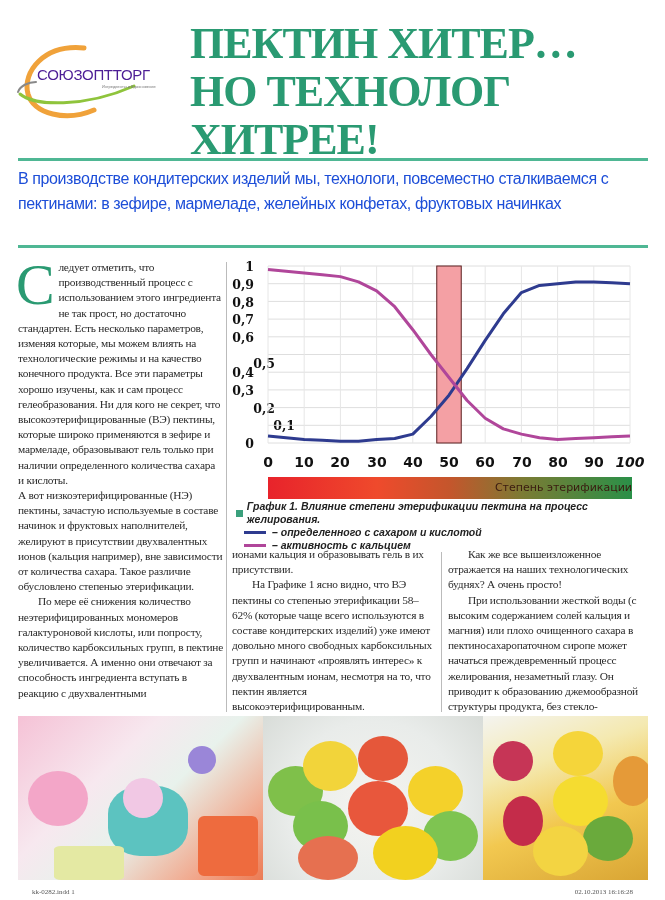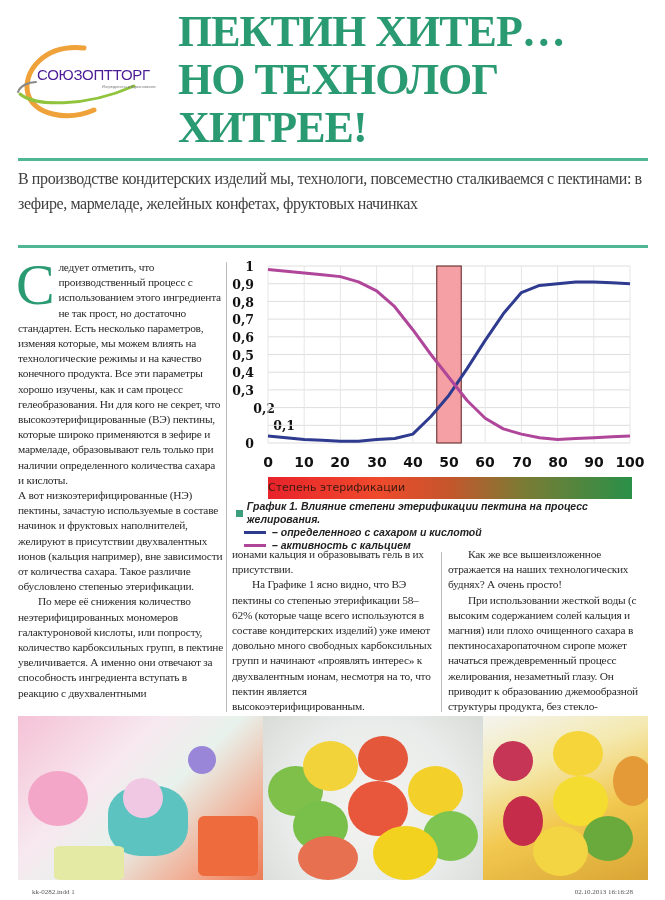--- a/index.html
+++ b/index.html
@@ -2,44 +2,44 @@
 <html><head>
 <meta charset="utf-8">
 <style>
   html, body { margin: 0; padding: 0; background: #ffffff; }
   body { width: 665px; height: 900px; position: relative; overflow: hidden; font-family: "Liberation Serif", serif; color: #222; }
 
   .logo { position: absolute; left: 14px; top: 42px; width: 170px; height: 80px; }
   .logo-text { position: absolute; left: 23px; top: 24px; font-family: "Liberation Sans", sans-serif; font-size: 15px; color: #4c1d95; letter-spacing: -0.3px; }
   .logo-sub { position: absolute; left: 88px; top: 42px; font-family: "Liberation Sans", sans-serif; font-size: 4px; color: #777; }
 
-  .headline { position: absolute; left: 178px; top: 8px; margin: 0; font-family: "Liberation Serif", serif; font-weight: bold; font-size: 44px; line-height: 48px; color: #2a9a72; letter-spacing: -1px; }
+  .headline { position: absolute; left: 178px; top: 8px; margin: 12px; font-family: "Liberation Serif", serif; font-weight: bold; font-size: 44px; line-height: 48px; color: #2a9a72; letter-spacing: -1px; }
   .headline span { display: block; }
 
   .rule { position: absolute; left: 18px; width: 630px; height: 3px; background: #4fb794; }
   .rule.top { top: 158px; }
   .rule.bottom { top: 245px; }
 
-  .lead { position: absolute; left: 18px; top: 166px; width: 640px; font-family: Liberation Serif, serif; font-size: 16px; line-height: 25px; color: #404040; letter-spacing: -0.4px; }
+  .lead { position: absolute; left: 18px; top: 166px; width: 640px; font-family: Liberation Sans, sans-serif; font-size: 16px; line-height: 25px; color: #1d4ed8; letter-spacing: -0.4px; }
 
   .col { position: absolute; font-family: "Liberation Serif", serif; font-size: 11.4px; line-height: 15.2px; color: #2b2b2b; text-align: left; letter-spacing: -0.25px; }
   .col p { margin: 0; }
   .col p.indent { text-indent: 20px; }
   .col1 { left: 18px; top: 260px; width: 205px; }
   .col2 { left: 232px; top: 547px; width: 205px; }
   .col3 { left: 448px; top: 547px; width: 205px; }
   .dropcap { float: left; font-size: 58px; line-height: 46px; color: #2a9a72; margin: 2px 4px 0 -2px; font-family: "Liberation Serif", serif; }
 
   .vline { position: absolute; width: 1px; background: #bbb; }
 
   .chart { position: absolute; left: 228px; top: 258px; width: 420px; height: 240px; }
   .ytick { position: absolute; left: 0; width: 26px; text-align: right; font-family: "DejaVu Serif", serif; font-weight: bold; font-size: 12.5px; color: #111; }
   .xtick { position: absolute; top: 196px; width: 40px; margin-left: -20px; text-align: center; font-family: "DejaVu Sans", sans-serif; font-weight: bold; font-size: 14px; color: #111; }
   .gradient-bar { position: absolute; left: 40px; top: 219px; width: 364px; height: 22px; background: linear-gradient(to right, #e8232b 0%, #ef4a2c 30%, #c4562c 50%, #7b7b34 70%, #2a9048 100%); }
-  .gradient-label { position: absolute; left: 0; right: 0; top: 4px; text-align: left; font-family: "DejaVu Sans", sans-serif; font-size: 11px; color: #3a1a10; }
+  .gradient-label { position: absolute; left: 0; right: 0; top: 4px; text-align: right; font-family: "DejaVu Sans", sans-serif; font-size: 11px; color: #3a1a10; }
 
   .legend { position: absolute; left: 236px; top: 500px; width: 420px; font-family: "Liberation Sans", sans-serif; font-style: italic; font-weight: bold; font-size: 10.5px; line-height: 13px; color: #222; }
   .legend-row { display: flex; align-items: center; }
   .legend-sq { width: 7px; height: 7px; background: #3aa07c; margin-right: 4px; display: inline-block; }
   .legend-line { width: 22px; height: 3px; margin: 0 6px 0 4px; display: inline-block; }
 
   .photos { position: absolute; left: 18px; top: 716px; width: 630px; height: 164px; display: flex; }
   .photo { height: 164px; position: relative; overflow: hidden; }
   .photo1 { width: 245px; background: linear-gradient(135deg, #f5c2d6 0%, #f7e8ef 35%, #e8f2ec 55%, #f2a184 85%, #eb7b54 100%); }
   .photo2 { width: 220px; background: radial-gradient(circle at 50% 55%, #f4f4f0 0%, #e9ecea 60%, #d8dcd8 100%); }
@@ -81,21 +81,21 @@
 
 <div class="vline" style="left:226px; top:262px; height:450px;"></div>
 <div class="vline" style="left:441px; top:552px; height:160px;"></div>
 
 <div class="chart">
   <div class="ytick" style="top:1px;">1</div>
   <div class="ytick" style="top:19px;">0,9</div>
   <div class="ytick" style="top:37px;">0,8</div>
   <div class="ytick" style="top:54px;">0,7</div>
   <div class="ytick" style="top:72px;">0,6</div>
-  <div class="ytick" style="top:90px;">0,5</div>
+  <div class="ytick" style="top:98px;padding-left:21px;">0,5</div>
   <div class="ytick" style="top:107px;">0,4</div>
   <div class="ytick" style="top:125px;">0,3</div>
   <div class="ytick" style="top:143px;padding-left:21px;">0,2</div>
   <div class="ytick" style="top:160px;padding-left:41px;">0,1</div>
   <div class="ytick" style="top:178px;">0</div>
 
   <svg id="plot" width="420" height="190" style="position:absolute;left:0;top:0;">
     <g id="grid">
         <line x1="40" x2="402" y1="185" y2="185" stroke="#dedede" stroke-width="1"></line>
         <line x1="40" x2="402" y1="167.3" y2="167.3" stroke="#dedede" stroke-width="1"></line>
@@ -128,21 +128,21 @@
   <div class="xtick" style="left:40px;">0</div>
   <div class="xtick" style="left:76px;">10</div>
   <div class="xtick" style="left:112px;">20</div>
   <div class="xtick" style="left:149px;">30</div>
   <div class="xtick" style="left:185px;">40</div>
   <div class="xtick" style="left:221px;">50</div>
   <div class="xtick" style="left:257px;">60</div>
   <div class="xtick" style="left:294px;">70</div>
   <div class="xtick" style="left:330px;">80</div>
   <div class="xtick" style="left:366px;">90</div>
-  <div class="xtick" style="left:402px;">100</div>
+  <div class="xtick" style="left:402px;font-style:italic;">100</div>
 
   <div class="gradient-bar">
     <div class="gradient-label">Степень этерификации</div>
   </div>
 </div>
 
 <div class="legend">
   <div class="legend-row">
       <span class="legend-sq"></span>
       <span>График 1. Влияние степени этерификации пектина на процесс желирования.</span>

